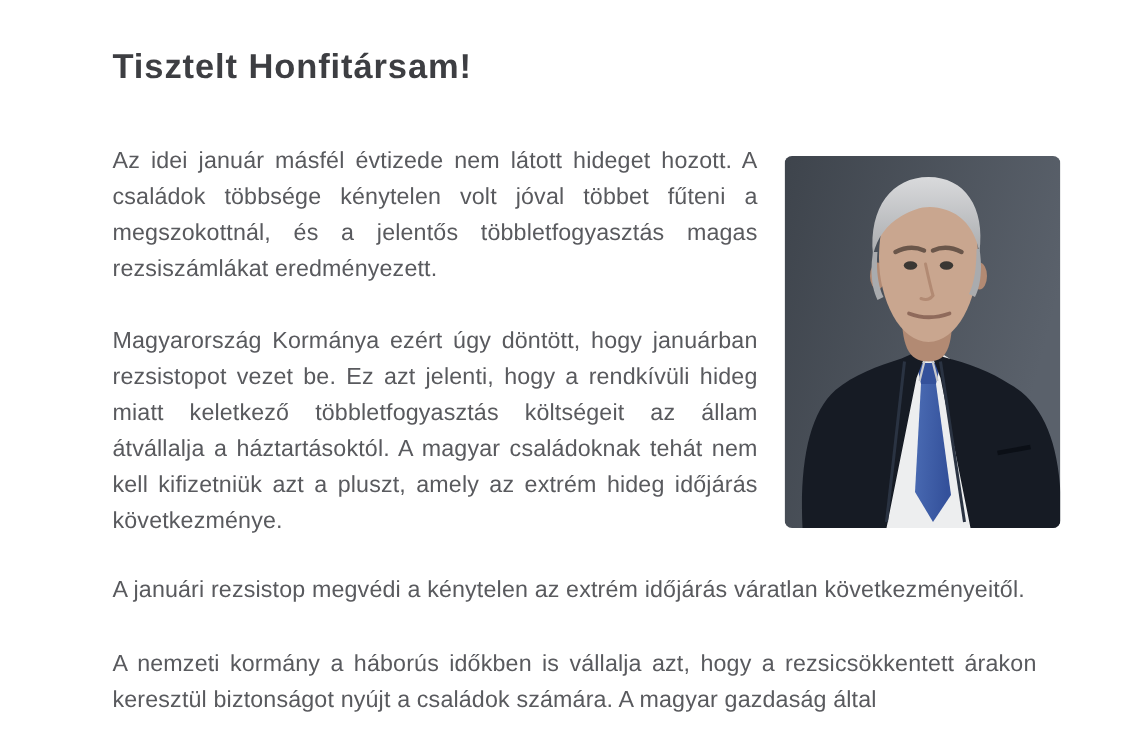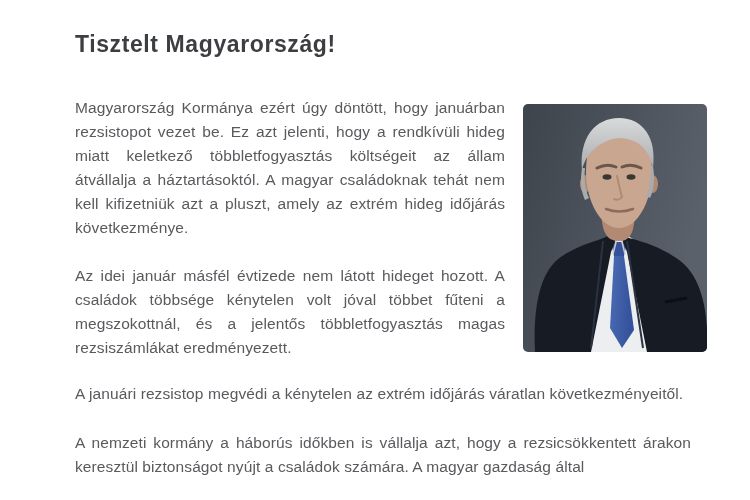--- a/index.html
+++ b/index.html
@@ -28,26 +28,26 @@
   .portrait svg{display:block;width:100%;height:100%;}
   .wide{width:616px;}
   .p3{margin-top:22px;}
   .p4{margin-top:25px;}
 </style>
 </head>
 <body>
 
 <div class="page">
 
-  <h1 class="title">Tisztelt Magyarország!</h1>
+  <h1 class="title">Tisztelt Honfitársam!</h1>
 
   <div class="row">
     <div class="col-text">
+      <p>Az idei január másfél évtizede nem látott hideget hozott. A családok többsége kénytelen volt jóval többet fűteni a megszokottnál, és a jelentős többletfogyasztás magas rezsiszámlákat eredményezett.</p>
       <p>Magyarország Kormánya ezért úgy döntött, hogy januárban rezsistopot vezet be. Ez azt jelenti, hogy a rendkívüli hideg miatt keletkező többletfogyasztás költségeit az állam átvállalja a háztartásoktól. A magyar családoknak tehát nem kell kifizetniük azt a pluszt, amely az extrém hideg időjárás következménye.</p>
-      <p>Az idei január másfél évtizede nem látott hideget hozott. A családok többsége kénytelen volt jóval többet fűteni a megszokottnál, és a jelentős többletfogyasztás magas rezsiszámlákat eredményezett.</p>
     </div>
 
     <figure class="portrait" role="img" aria-label="Portrait photo of a statesman in a dark suit, white shirt and blue tie on a gray studio background">
       <svg viewBox="0 0 184 248" preserveAspectRatio="none">
         <defs>
           <linearGradient id="bgGrad" x1="0" y1="0" x2="1" y2="0.35">
             <stop offset="0" stop-color="#3e444c"></stop>
             <stop offset="1" stop-color="#5a616b"></stop>
           </linearGradient>
           <linearGradient id="hairGrad" x1="0" y1="0" x2="0" y2="1">

